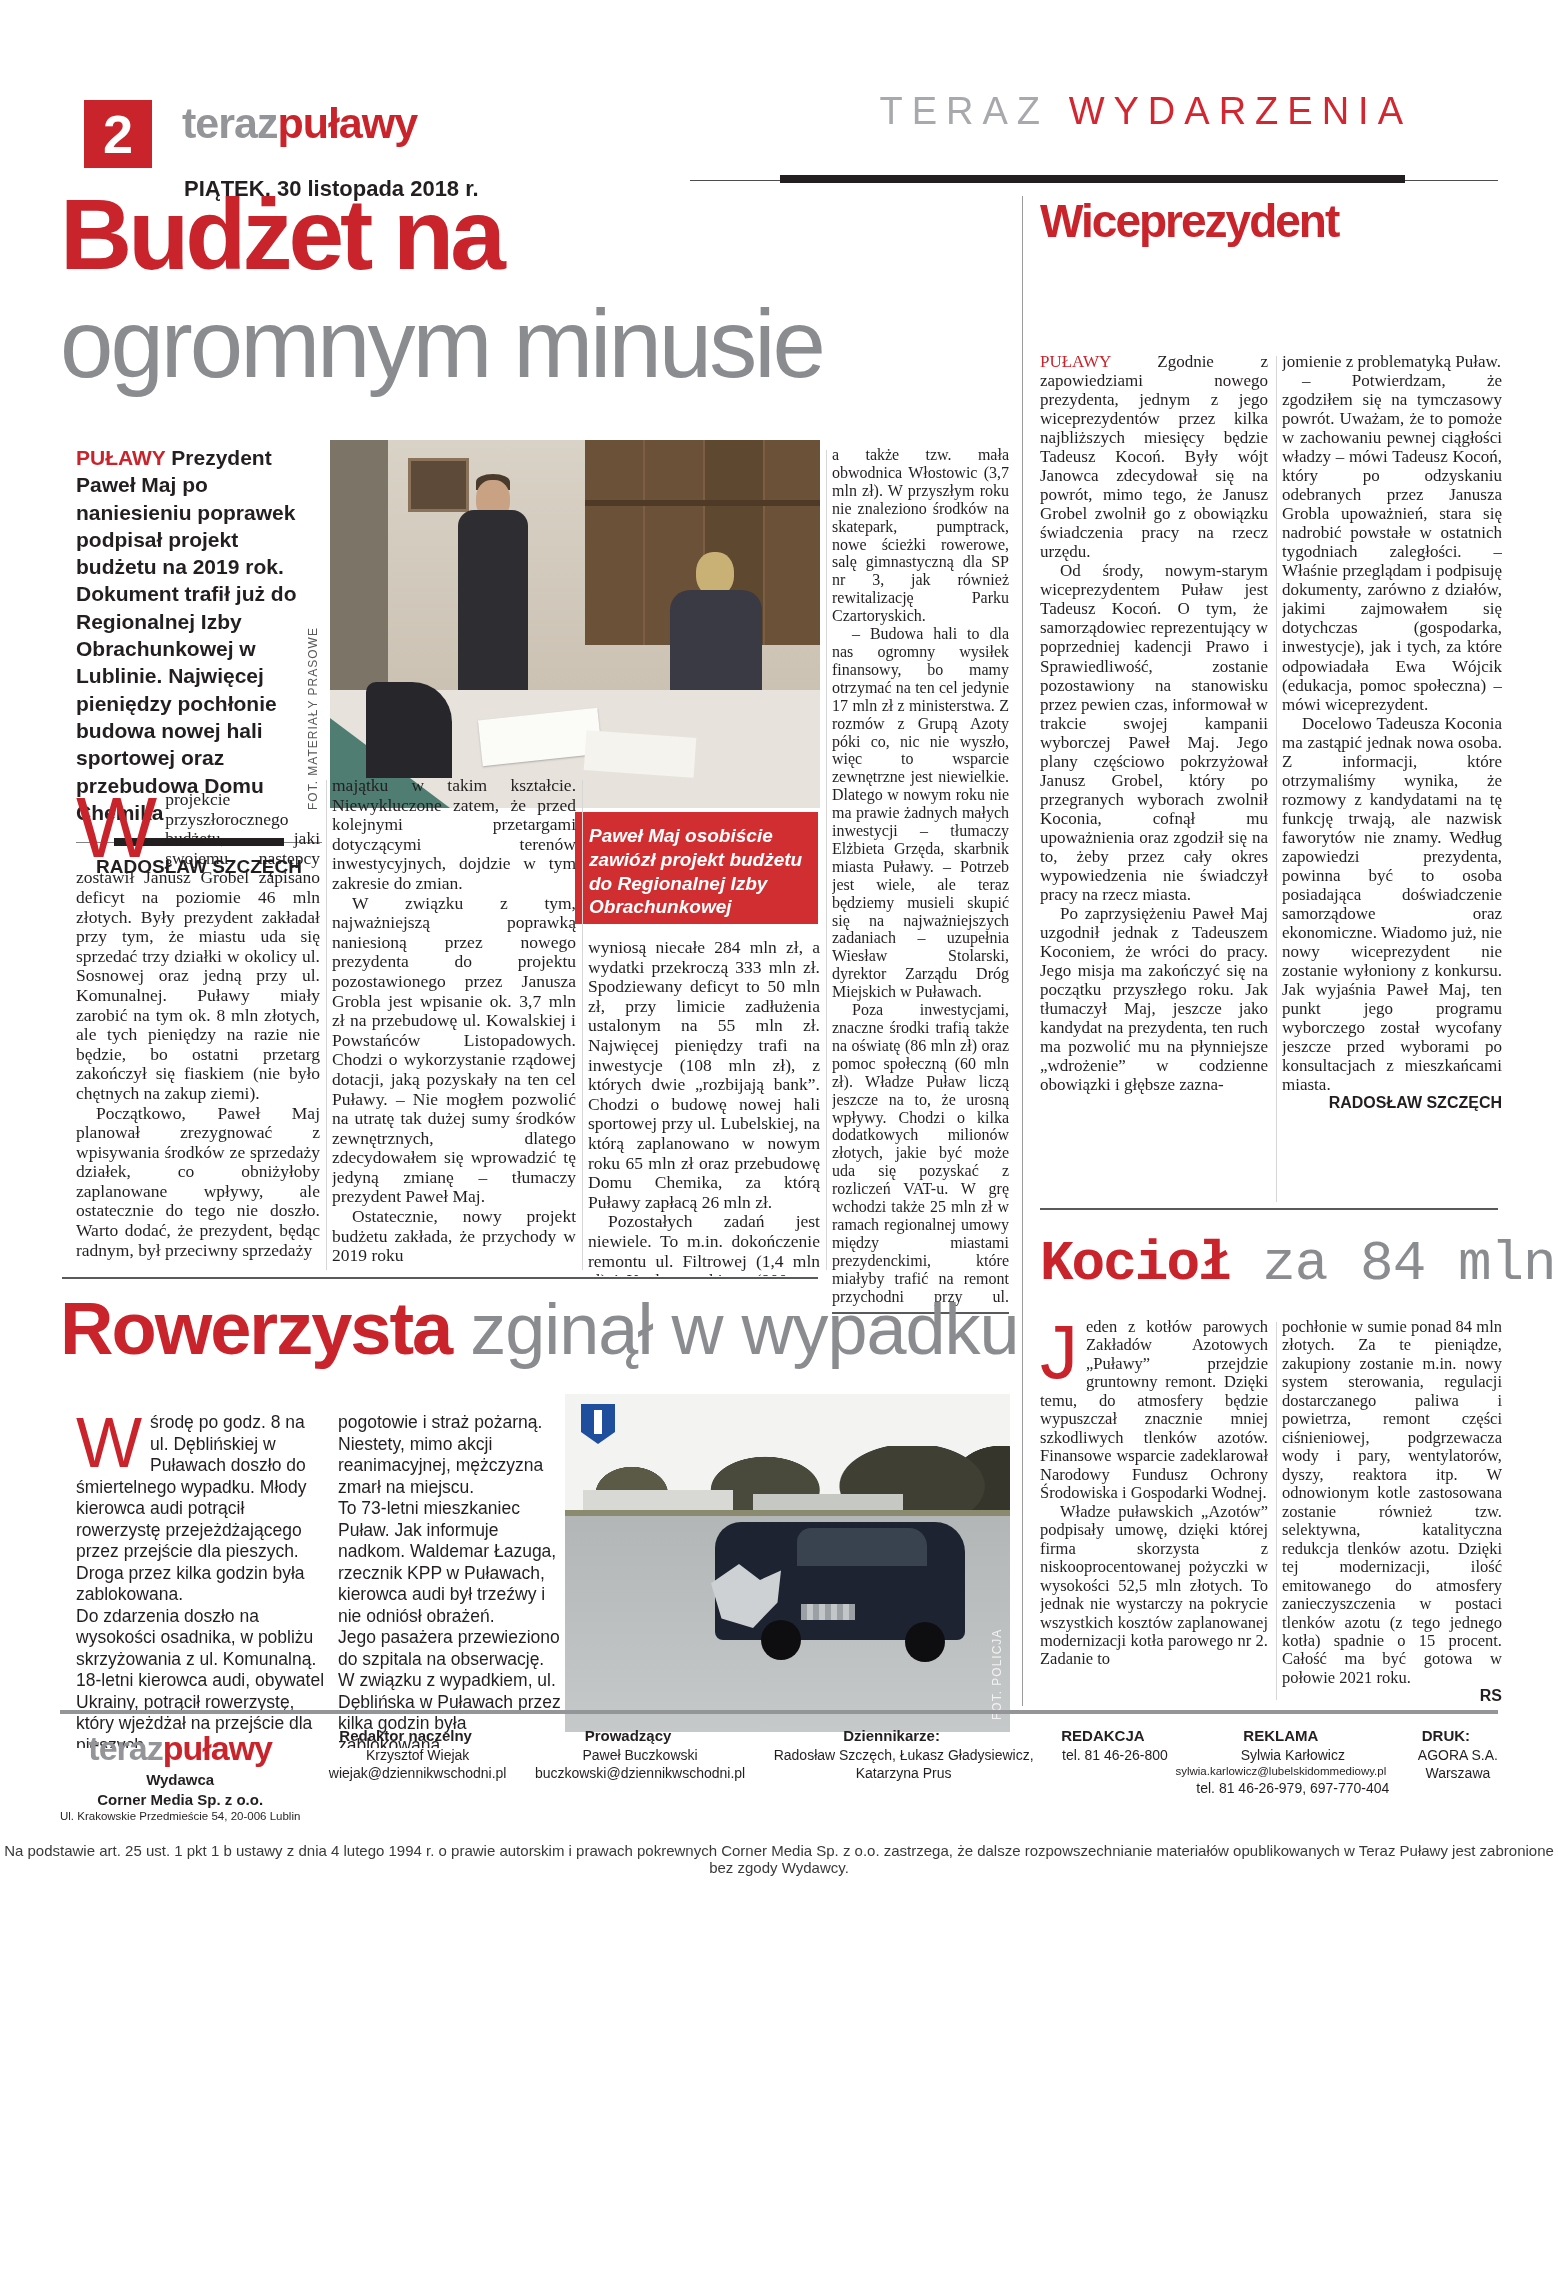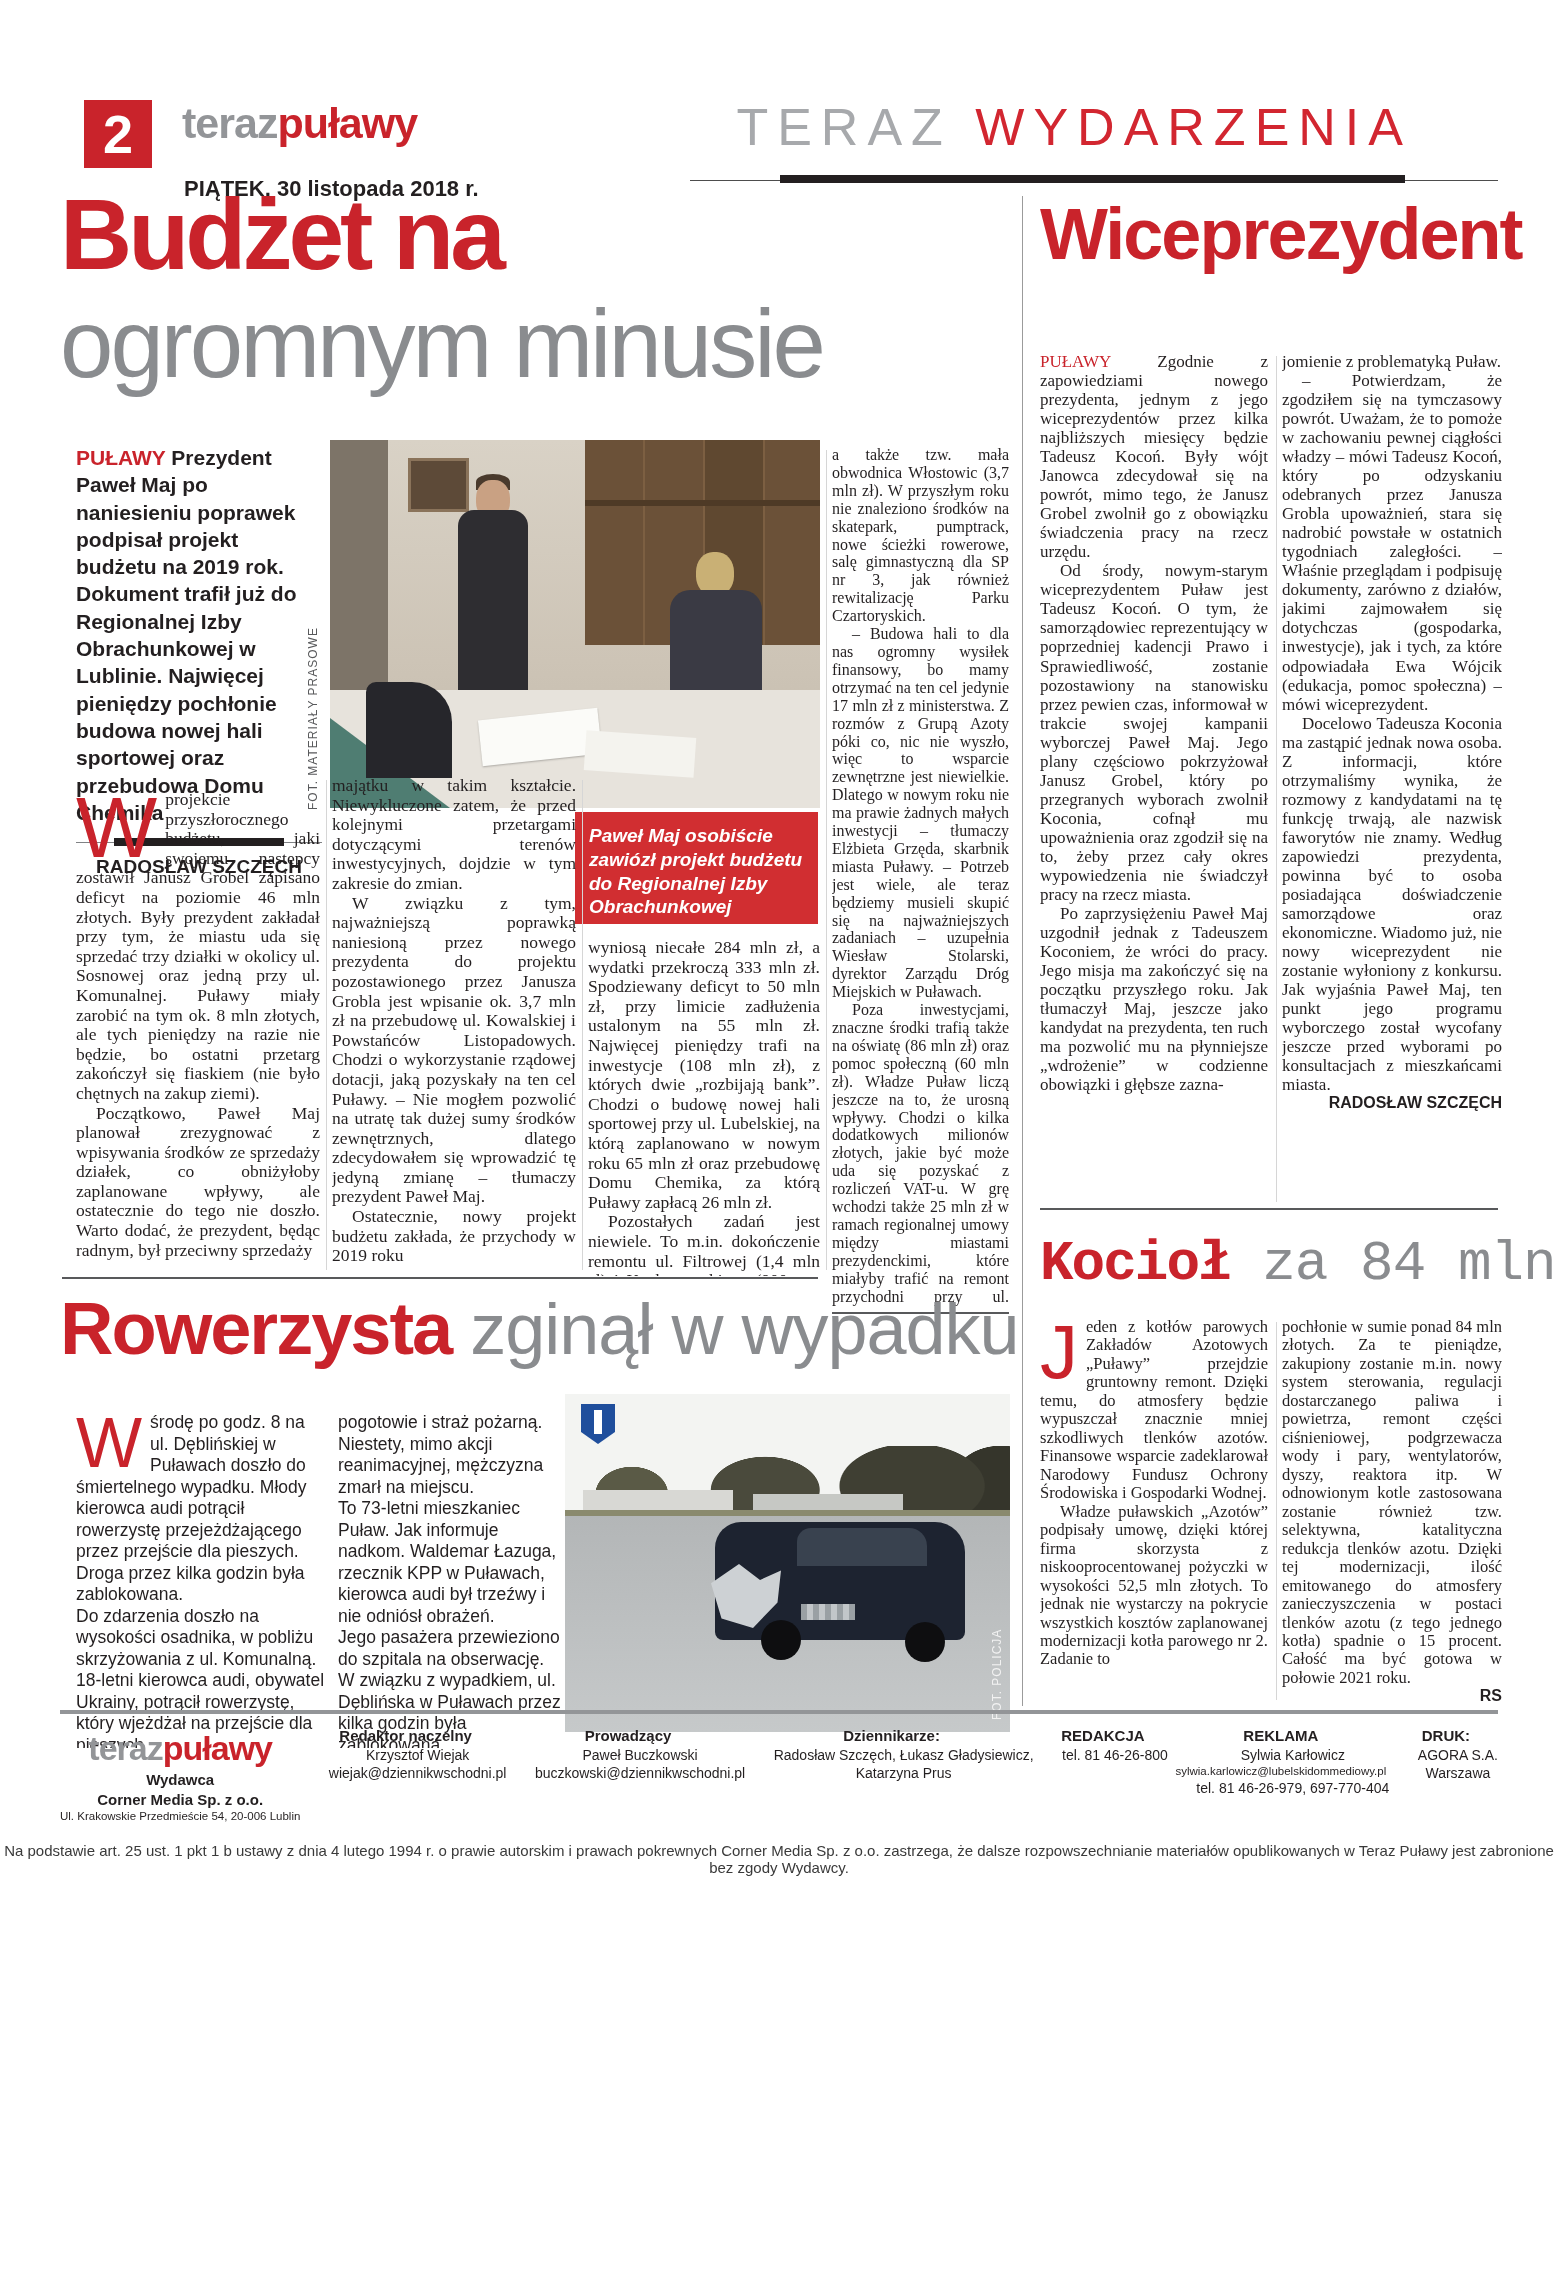--- a/index.html
+++ b/index.html
@@ -9,32 +9,32 @@
   
   .pagenum{position:absolute;left:84px;top:100px;width:68px;height:68px;background:#c9232b;
            color:#fff;font-family:"Liberation Sans",sans-serif;font-weight:bold;font-size:54px;
            display:flex;align-items:center;justify-content:center;}
   .logo{position:absolute;left:182px;top:102px;font-family:"Liberation Sans",sans-serif;
         font-weight:bold;font-size:43px;letter-spacing:-1px;line-height:1;}
   .logo .lg{color:#939598;} .logo .lr{color:#c9232b;}
   .date{position:absolute;left:184px;top:152px;font-family:"Liberation Sans",sans-serif;
         font-weight:bold;font-size:22px;color:#231f20;margin-top:24px;}
   .section-head{position:absolute;top:92px;right:146px;font-family:"Liberation Sans",sans-serif;
-        font-weight:300;font-size:52px;letter-spacing:9px;line-height:1;white-space:nowrap;margin-top:9px;}
+        font-weight:300;font-size:38px;letter-spacing:9px;line-height:1;white-space:nowrap;}
   .section-head .sg{color:#a7a9ac;} .section-head .sr{color:#d22630;}
   .hrule-thin{position:absolute;left:690px;top:180px;width:808px;height:1px;background:#4d4d4d;}
   .hrule-thick{position:absolute;left:780px;top:175px;width:625px;height:8px;background:#231f20;}
 
   
   .bud-t1{position:absolute;left:60px;top:184px;font-family:"Liberation Sans",sans-serif;
           font-weight:bold;font-size:100px;letter-spacing:-4px;color:#c9232b;line-height:1;}
   .bud-t2{position:absolute;left:60px;top:296px;font-family:"Liberation Sans",sans-serif;
           font-weight:300;font-size:96px;letter-spacing:-3px;color:#8a8c8f;line-height:1;}
   .wic-t1{position:absolute;left:1040px;top:198px;font-family:"Liberation Sans",sans-serif;
-          font-weight:bold;font-size:72px;letter-spacing:-2px;color:#c9232b;line-height:1;}
+          font-weight:bold;font-size:46px;letter-spacing:-2px;color:#c9232b;line-height:1;}
   .wic-t2{position:absolute;left:1040px;top:272px;font-family:"Liberation Sans",sans-serif;
           font-weight:300;font-size:60px;letter-spacing:-1px;color:#8a8c8f;line-height:1;}
   .koc-t{position:absolute;left:1040px;top:1236px;font-family:Liberation Mono, monospace;
          line-height:1;white-space:nowrap;}
   .koc-t .kr{font-weight:bold;font-size:56px;color:#c9232b;letter-spacing:-2px;}
   .koc-t .kg{font-weight:300;font-size:56px;color:#8a8c8f;letter-spacing:-1px;}
   .row-t{position:absolute;left:60px;top:1292px;font-family:"Liberation Sans",sans-serif;
          line-height:1;white-space:nowrap;}
   .row-t .rr{font-weight:bold;font-size:74px;color:#c9232b;letter-spacing:-2px;}
   .row-t .rg{font-weight:300;font-size:72px;color:#8a8c8f;letter-spacing:-1px;}

